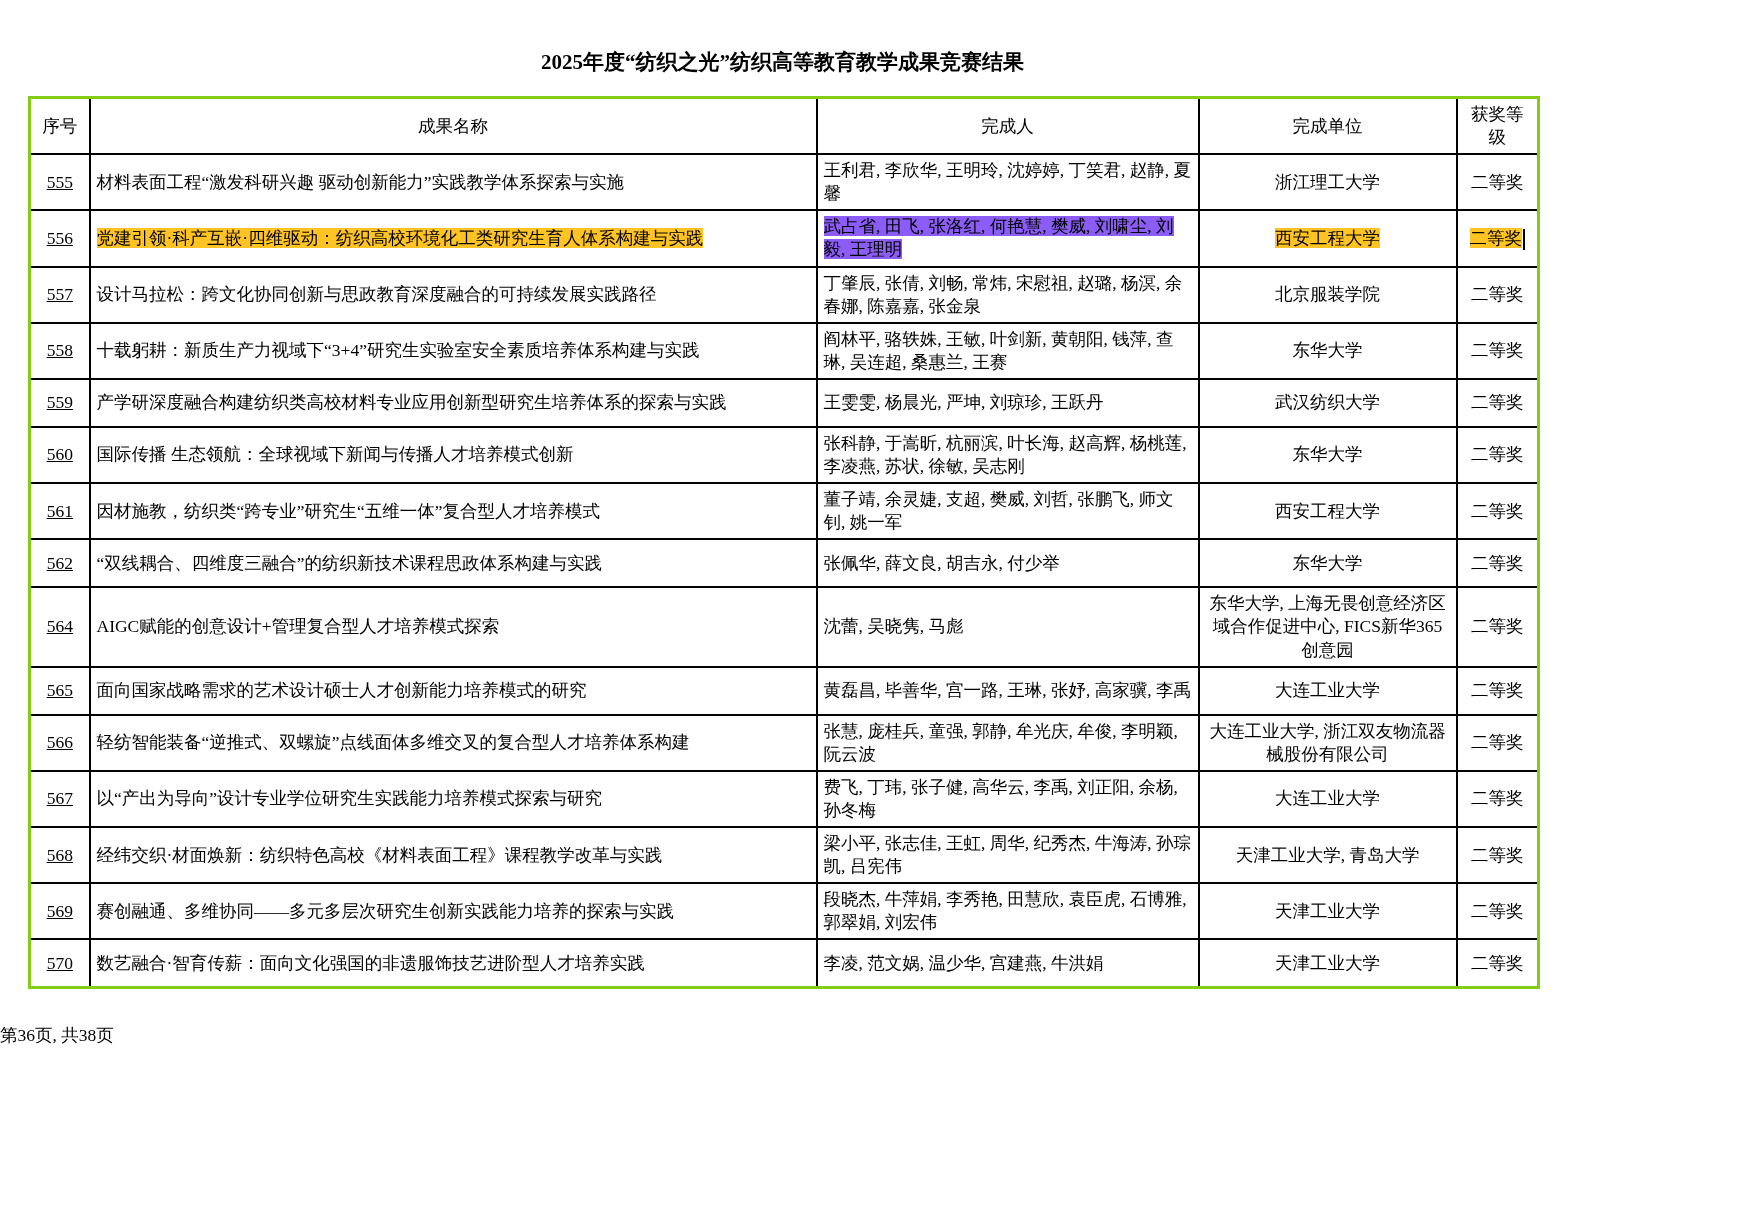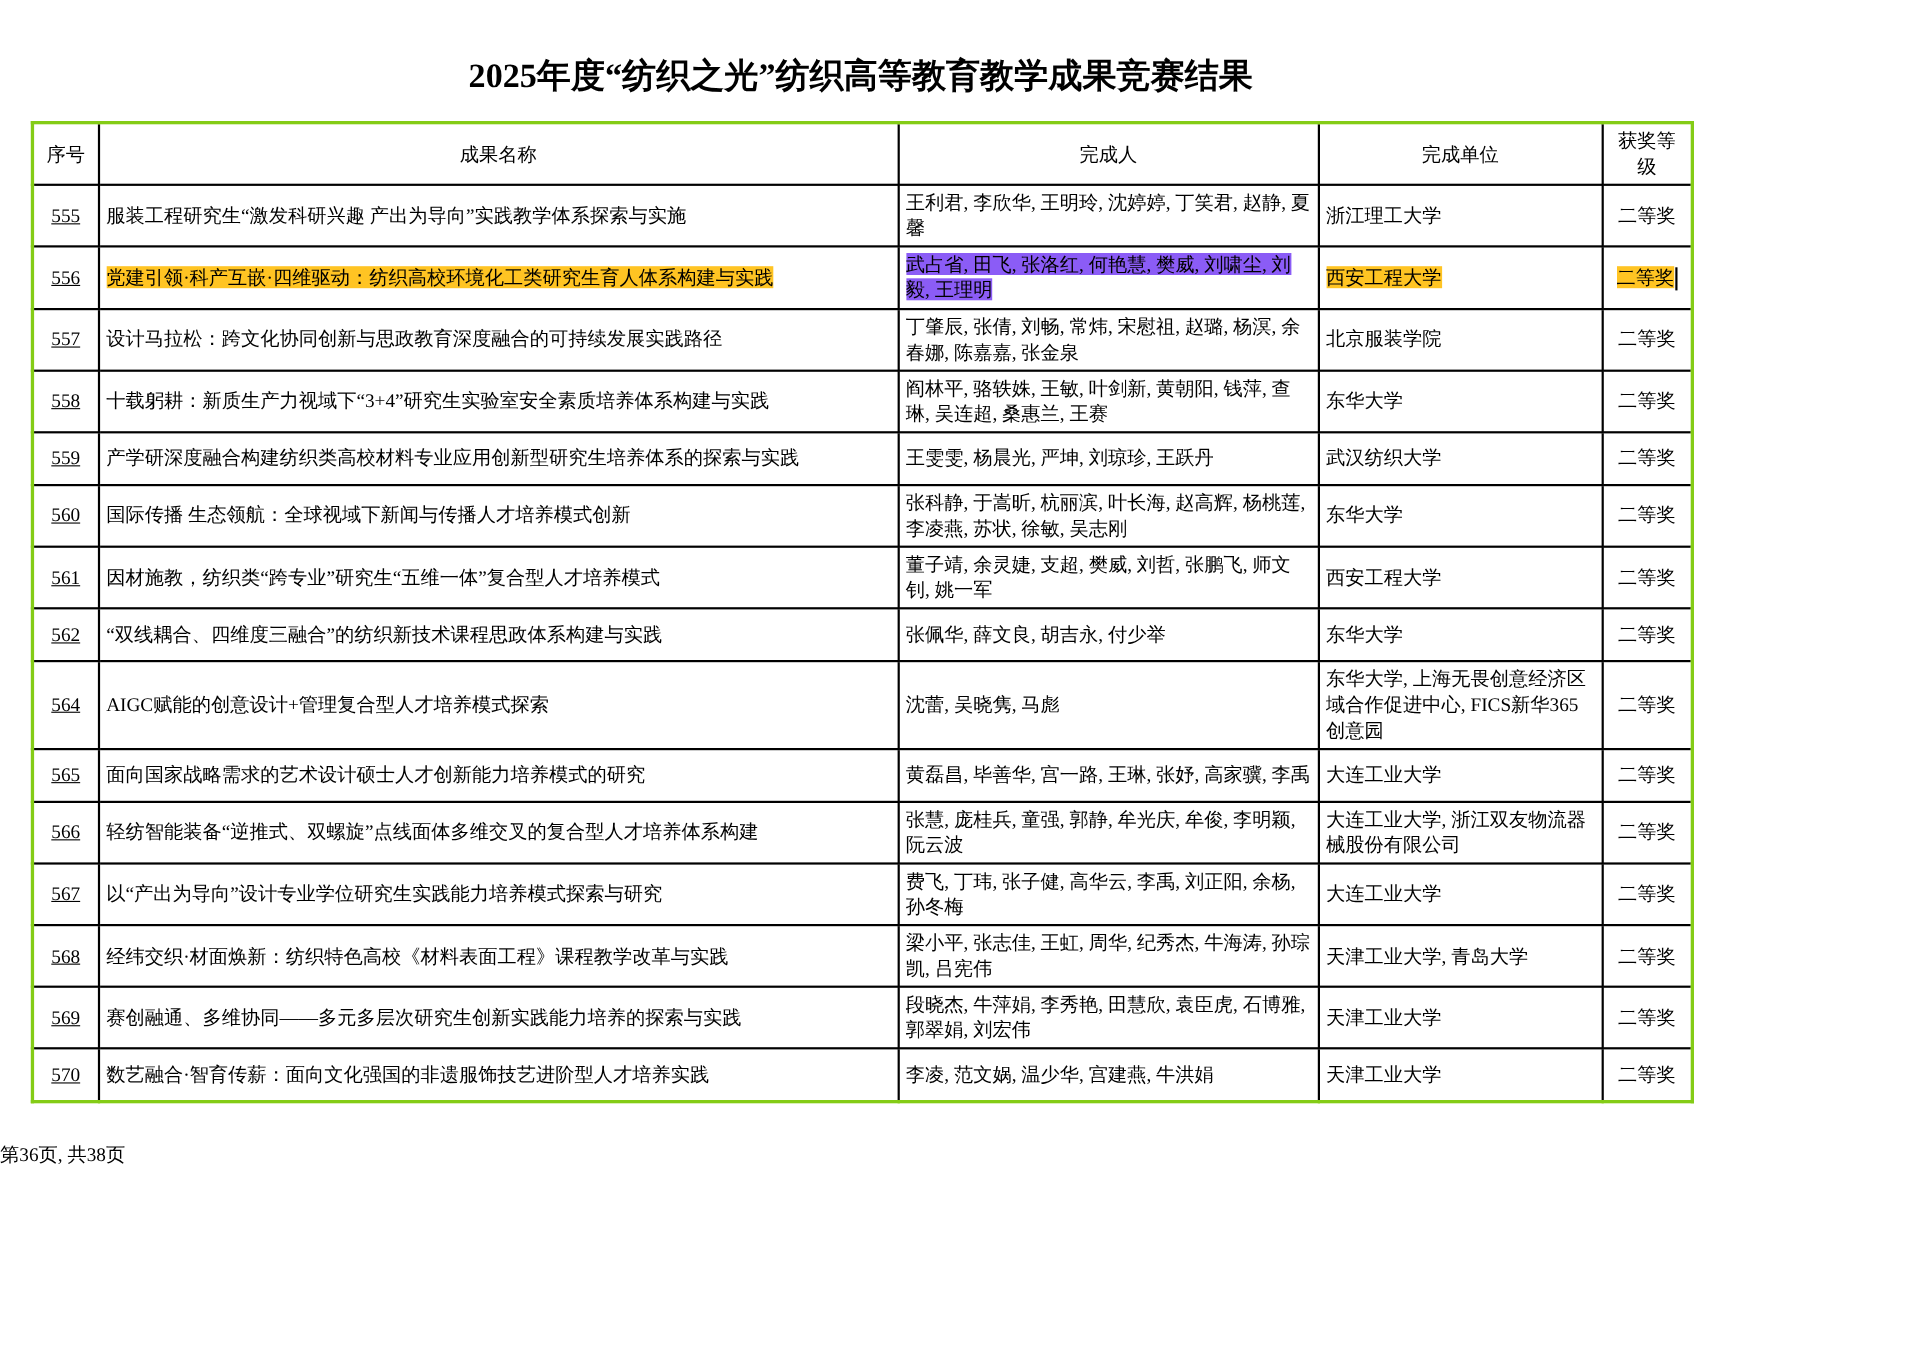--- a/index.html
+++ b/index.html
@@ -11,21 +11,21 @@
   }
   .page {
     position: relative;
     width: 1740px;
     height: 1225px;
     background: #ffffff;
     overflow: hidden;
   }
   .doc-title {
     text-align: center;
-    font-size: 31px;
+    font-size: 21px;
     font-weight: bold;
     padding-top: 48px;
     margin: 0 0 20px 0;
     width: 1565px;
   }
   table.results {
     border-collapse: collapse;
     table-layout: fixed;
     margin-left: 28px;
     width: 1509px;
@@ -42,21 +42,21 @@
   }
   table.results th {
     font-weight: normal;
     height: 36px;
     text-align: center;
   }
   table.results tr { height: 48px; }
   td.c-id    { text-align: center; text-decoration: underline; }
   td.c-name  { text-align: left; padding-left: 9px; padding-right: 10px; }
   td.c-people{ text-align: left; padding-left: 9px; padding-right: 4px; }
-  td.c-unit  { text-align: left; padding-left: 4px; padding-right: 4px; }
+  td.c-unit  { text-align: center; padding-left: 4px; padding-right: 4px; }
   td.c-award { text-align: center; }
   .hl {
     background: #FFC423;
     box-decoration-break: clone;
     -webkit-box-decoration-break: clone;
   }
   .cursor-bar {
     display: inline-block;
     width: 2px;
     height: 21px;
@@ -91,21 +91,21 @@
         <th>序号</th>
         <th>成果名称</th>
         <th>完成人</th>
         <th>完成单位</th>
         <th>获奖等级</th>
       </tr>
     </thead>
     <tbody id="table-body">
         <tr>
     <td class="c-id"><span class="txt">555</span></td>
-    <td class="c-name"><span class="txt">服装工程研究生“激发科研兴趣 产出为导向”实践教学体系探索与实施</span></td>
+    <td class="c-name"><span class="txt">材料表面工程“激发科研兴趣 驱动创新能力”实践教学体系探索与实施</span></td>
     <td class="c-people"><span class="txt">王利君, 李欣华, 王明玲, 沈婷婷, 丁笑君, 赵静, 夏馨</span></td>
     <td class="c-unit"><span class="txt">浙江理工大学</span></td>
     <td class="c-award"><span class="txt">二等奖</span></td>
   </tr>
         <tr>
     <td class="c-id"><span class="txt">556</span></td>
     <td class="c-name"><span class="txt hl" style="background: rgb(255, 196, 35);">党建引领·科产互嵌·四维驱动：纺织高校环境化工类研究生育人体系构建与实践</span></td>
     <td class="c-people"><span class="txt hl" style="background: #8b5cf6;">武占省, 田飞, 张洛红, 何艳慧, 樊威, 刘啸尘, 刘毅, 王理明</span></td>
     <td class="c-unit"><span class="txt hl" style="background: rgb(255, 196, 35);">西安工程大学</span></td>
     <td class="c-award"><span class="txt hl" style="background: rgb(255, 196, 35);">二等奖</span><span class="cursor-bar"></span></td>

